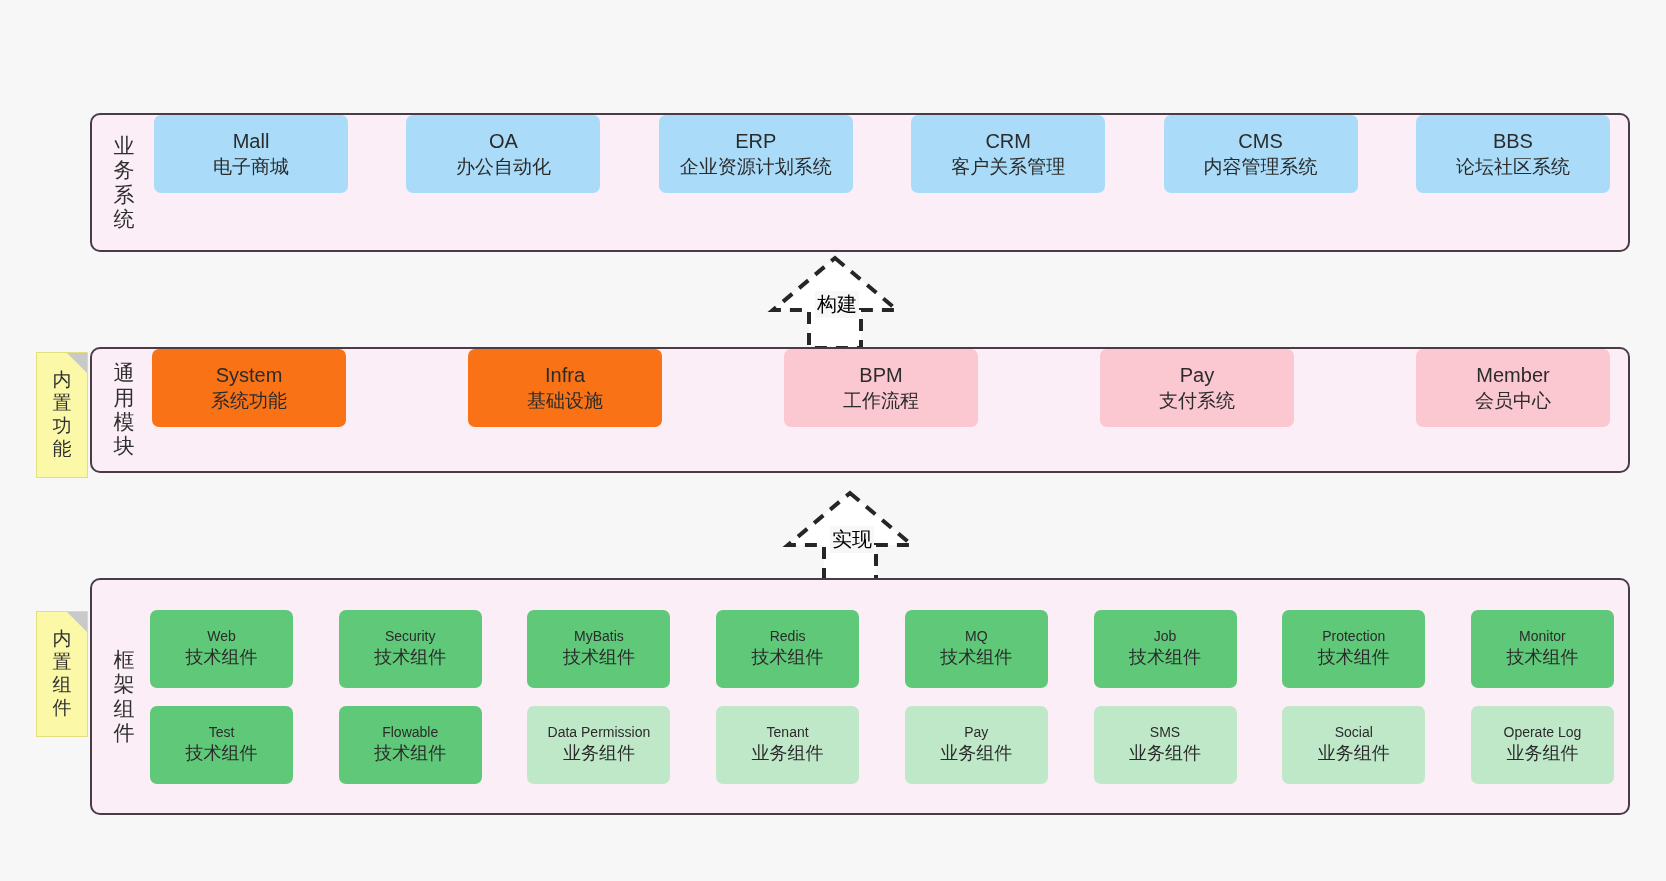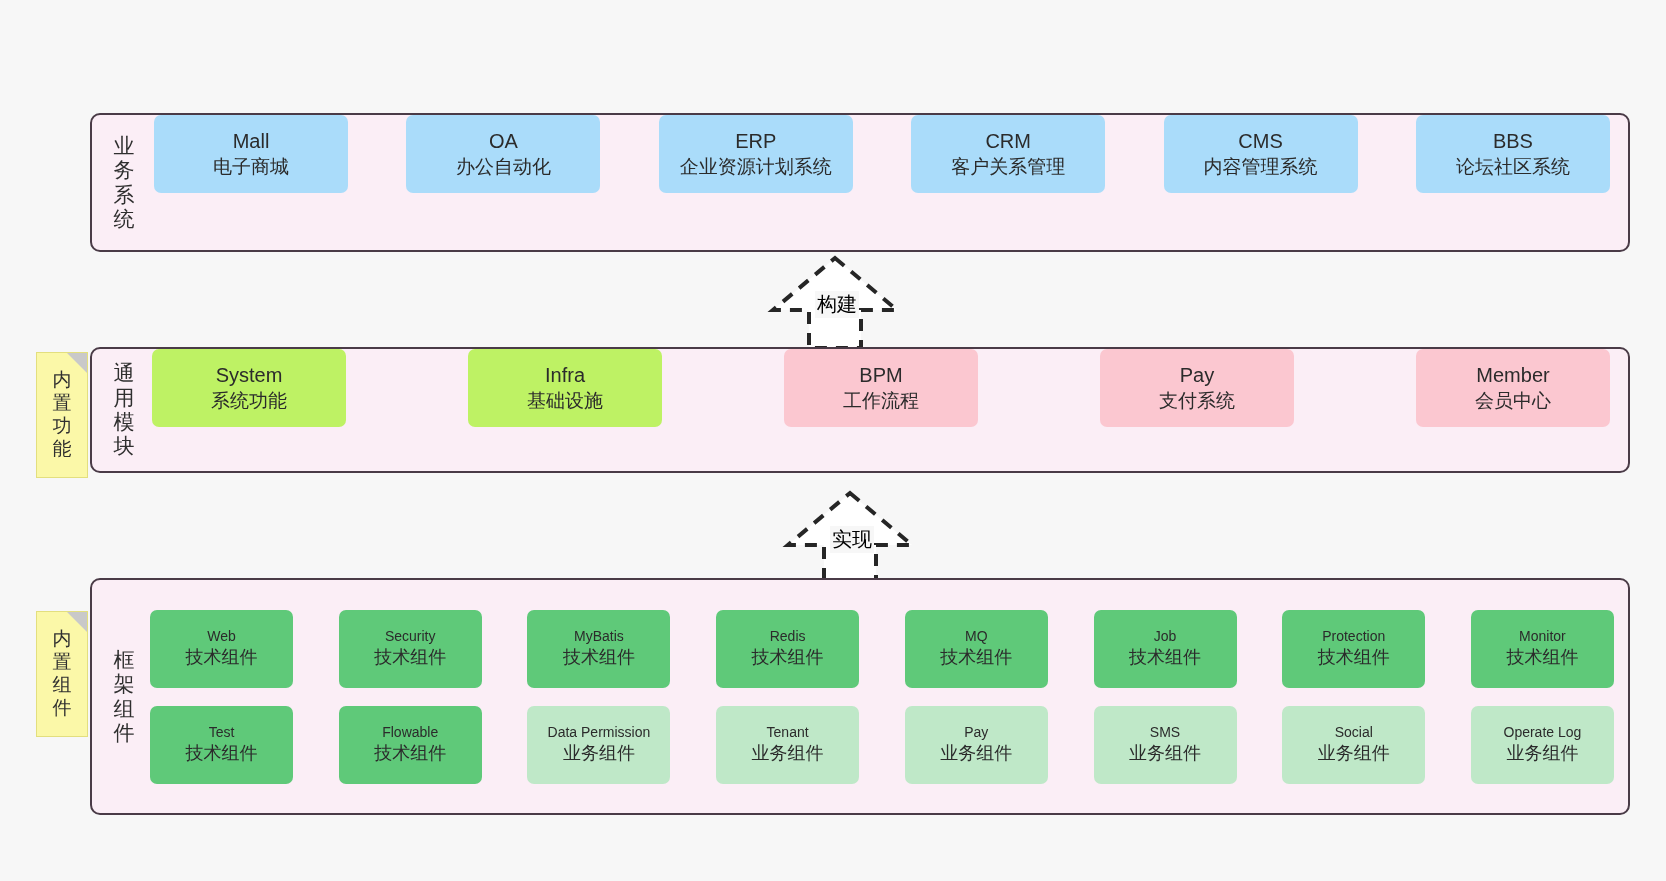--- a/index.html
+++ b/index.html
@@ -87,21 +87,21 @@
     height: 78px;
     background: #aadcfa;
   }
 
   
   #layer-general { left: 90px; top: 347px; width: 1540px; height: 126px; }
   #layer-general .card {
     width: 194px;
     height: 78px;
   }
-  .c-strong { background: #bef264; }
+  .c-strong { background: #f97316; }
   .c-soft   { background: #fbc7d0; align-items: center; }
 
   
   #layer-framework { left: 90px; top: 578px; width: 1540px; height: 237px; }
   #layer-framework .cards { padding: 0 14px 0 8px; }
   #layer-framework .card {
     width: 143px;
     height: 78px;
   }
   #layer-framework .card .en { font-size: 14px; }

